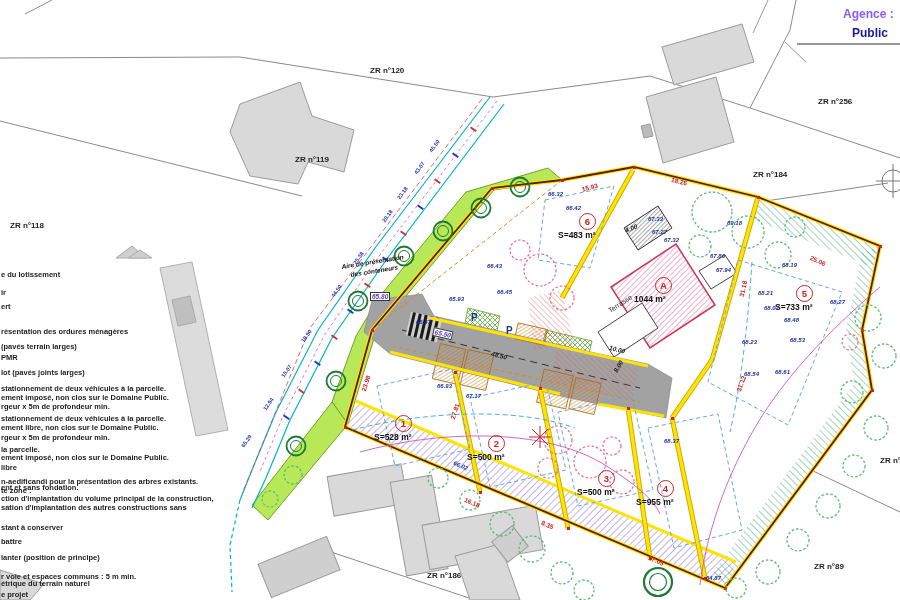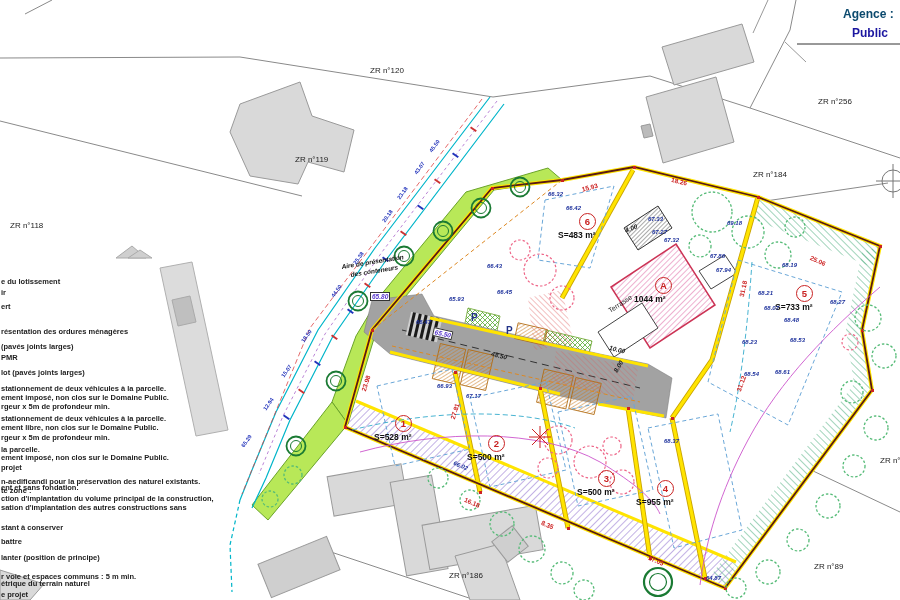--- a/index.html
+++ b/index.html
@@ -2,35 +2,35 @@
 <html><head>
 <meta charset="utf-8">
 <style>
   html,body{margin:0;padding:0;background:#fff;}
   #stage{position:relative;width:900px;height:600px;overflow:hidden;background:#fff;
          font-family:"Liberation Sans", sans-serif;}
   .abs{position:absolute;white-space:nowrap;}
   svg{position:absolute;left:0;top:0;}
   .layer{position:absolute;left:0;top:0;width:900px;height:600px;pointer-events:none;}
   .legend-line{font-size:7.5px;font-weight:700;color:#1c1c1c;left:1px;}
-  .zr{font-size:8px;font-weight:400;color:#222;text-align:center;}
+  .zr{font-size:8px;font-weight:700;color:#222;text-align:center;}
   .parcel{}
   .p-circle{position:absolute;left:-9px;top:-9px;width:15px;height:15px;border:1.6px solid #c92222;
             border-radius:50%;color:#c92222;font-size:9.5px;font-weight:700;line-height:15px;text-align:center;}
   .p-area{position:absolute;left:-30px;top:8px;width:64px;font-size:8.5px;font-weight:700;color:#101010;}
   .elev{font-size:6px;font-style:italic;font-weight:700;color:#1b2f9b;}
   .red-dim{font-size:6.5px;font-weight:700;color:#cc2222;}
   .blue-dim{font-size:5.5px;font-weight:700;color:#2233bb;}
   .road-dim{font-size:6.5px;font-weight:700;font-style:italic;color:#222;}
   .boxed{font-size:6.5px;font-weight:700;font-style:italic;color:#5533cc;border:1px solid #333;
          background:#fff;padding:0 1px;}
   .p-label{font-size:10px;font-weight:700;color:#223388;}
   .aire{font-size:6.5px;font-weight:700;font-style:italic;color:#111;}
   .terrasse{font-size:7px;color:#222;}
-  .agence{font-size:12px;font-weight:700;color:#0c4a6e;}
+  .agence{font-size:12px;font-weight:700;color:#8b5cf6;}
   .dossier{font-size:12px;font-weight:700;color:#1b16a0;}
 </style>
 </head>
 <body>
 
 <div id="stage">
 
   <svg width="900" height="600" viewBox="0 0 900 600">
     <defs>
       <pattern id="hPurple" width="5" height="5" patternUnits="userSpaceOnUse" patternTransform="rotate(45)">
@@ -286,57 +286,57 @@
     <path d="M532,429 L548,445 M548,429 L532,445 M540,426 L540,448 M529,437 L551,437" stroke="#cc2222" stroke-width="1" fill="none"></path>
 
     <g fill="none">
       <path d="M768,0 L753,33 M785,42 L806,62" stroke="#999" stroke-width="1"></path>
       <path d="M797,44 L900,44" stroke="#333" stroke-width="1"></path>
     </g>
   </svg>
 
   <div class="layer">
 
-  <div class="abs legend-line" style="top: 277px;">e du lotissement</div>
+  <div class="abs legend-line" style="top: 270px;">e du lotissement</div>
       <div class="abs legend-line" style="top: 288px; text-align: center;">ir</div>
       <div class="abs legend-line" style="top: 302px;">ert</div>
       <div class="abs legend-line" style="top: 327px;">résentation des ordures ménagères</div>
-      <div class="abs legend-line" style="top: 342px;">(pavés joints larges)</div>
+      <div class="abs legend-line" style="top: 342px;">(pavés terrain larges)</div>
       <div class="abs legend-line" style="top: 353px;">PMR</div>
       <div class="abs legend-line" style="top: 368px;">lot (pavés joints larges)</div>
       <div class="abs legend-line" style="top: 384px;">stationnement de deux véhicules à la parcelle.</div>
       <div class="abs legend-line" style="top: 393px;">ement imposé, non clos sur le Domaine Public.</div>
       <div class="abs legend-line" style="top: 402px;">rgeur x 5m de profondeur min.</div>
       <div class="abs legend-line" style="top: 414px;">stationnement de deux véhicules à la parcelle.</div>
       <div class="abs legend-line" style="top: 423px;">ement libre, non clos sur le Domaine Public.</div>
       <div class="abs legend-line" style="top: 433px;">rgeur x 5m de profondeur min.</div>
       <div class="abs legend-line" style="top: 445px;">la parcelle.</div>
       <div class="abs legend-line" style="top: 453px;">ement imposé, non clos sur le Domaine Public.</div>
-      <div class="abs legend-line" style="top: 463px;">projet</div>
-      <div class="abs legend-line" style="top: 477px;">n-aedificandi pour la préservation des naturel existants.</div>
+      <div class="abs legend-line" style="top: 463px;">libre</div>
+      <div class="abs legend-line" style="top: 477px;">n-aedificandi pour la présentation des arbres existants.</div>
       <div class="abs legend-line" style="top: 486px;">te zone :</div>
       <div class="abs legend-line" style="top: 494px;">ction d'implantation du volume principal de la construction,</div>
       <div class="abs legend-line" style="top: 503px;">sation d'implantation des autres constructions sans</div>
       <div class="abs legend-line" style="top: 483px;">ent et sans fondation.</div>
       <div class="abs legend-line" style="top: 523px;">stant à conserver</div>
       <div class="abs legend-line" style="top: 537px;">battre</div>
       <div class="abs legend-line" style="top: 553px;">lanter (position de principe)</div>
       <div class="abs legend-line" style="top: 572px;">r voie et espaces communs : 5 m min.</div>
       <div class="abs legend-line" style="top: 579px;">étrique du terrain naturel</div>
       <div class="abs legend-line" style="top: 590px;">e projet</div>
     </div>
 
   <div class="layer">
 
   <div class="abs zr" style="left: 370px; top: 66px;">ZR n°120</div>
       <div class="abs zr" style="left: 295px; top: 155px;">ZR n°119</div>
       <div class="abs zr" style="left: 10px; top: 221px;">ZR n°118</div>
       <div class="abs zr" style="left: 818px; top: 97px;">ZR n°256</div>
       <div class="abs zr" style="left: 753px; top: 170px;">ZR n°184</div>
-      <div class="abs zr" style="left: 449px; top: 571px;">ZR n°186</div>
+      <div class="abs zr" style="left: 427px; top: 571px;">ZR n°186</div>
       <div class="abs zr" style="left: 814px; top: 562px;">ZR n°89</div>
       <div class="abs zr" style="left: 880px; top: 456px;">ZR n°</div>
     </div>
 
   <div class="layer">
 
   <div class="abs parcel" style="left: 404px; top: 424px;">
       <div class="p-circle">1</div>
       <div class="p-area">S=528 m²</div>
     </div>

